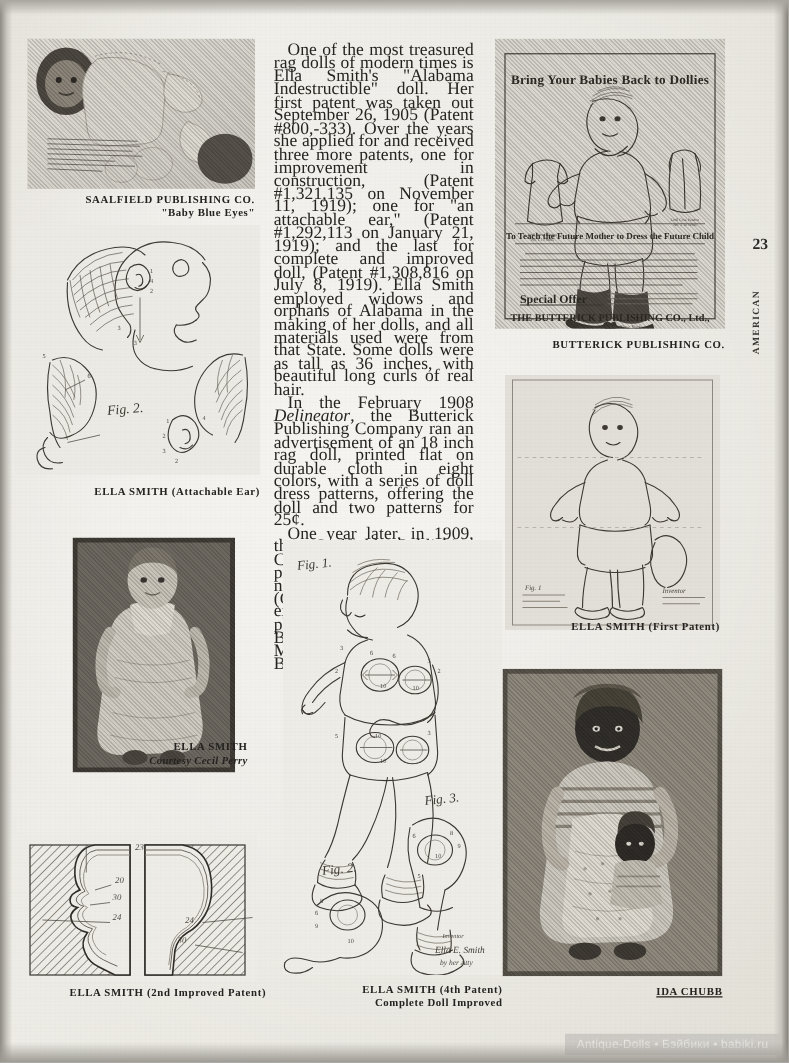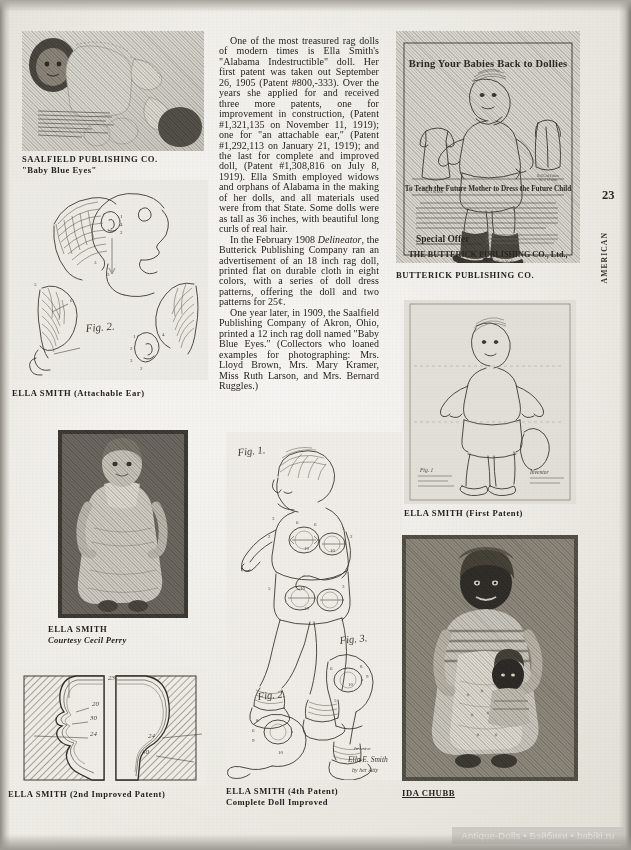--- a/index.html
+++ b/index.html
@@ -37,34 +37,34 @@
   .edge-l { left:0; top:0; width:10px; height:850px; background:linear-gradient(90deg,#8d8a84,#cac7c0 55%,rgba(230,227,220,0)); }
   .edge-r { right:0; top:0; width:12px; height:850px; background:linear-gradient(270deg,#7e7b75,#c6c3bc 50%,rgba(230,227,220,0)); }
   .edge-t { left:0; top:0; width:631px; height:12px; background:linear-gradient(180deg,#a9a69f,rgba(230,227,220,0)); }
   .edge-b { left:0; bottom:0; width:631px; height:16px; background:linear-gradient(0deg,#9d9a94,rgba(230,227,220,0)); }
 
   .blk { position: absolute; }
 
   
   #body-col {
     left: 219px; top: 36px; width: 160px;
-    font-size: 10px;
+    font-size: 14px;
     line-height: 10.45px;
     text-align: justify;
     color: #26231f;
     font-family: "Liberation Serif", serif;
     letter-spacing: .05px;
   }
   #body-col p { margin: 0; text-indent: 11px; }
   #body-col i { font-style: italic; }
 
   
   .cap {
     position: absolute;
-    text-align: left;
+    text-align: right;
     color: #242220;
     font-family: "Liberation Serif", serif;
     font-size: 8.6px;
     font-weight: bold;
     letter-spacing: .55px;
     line-height: 10.5px;
     white-space: nowrap;
   }
   .cap .sub { font-weight: bold; font-style: italic; letter-spacing: .25px; display:block; }
   .cap .sub2 { font-weight: bold; font-style: normal; letter-spacing: .5px; display:block; }
@@ -318,21 +318,21 @@
       <ellipse cx="71" cy="34" rx="2.6" ry="2.2" fill="#383430"></ellipse>
       <path d="M58 44 q6 4 12 0" stroke="#6d675e" stroke-width="1.2" fill="none"></path>
 
       <path d="M30 76 q-10 16 -6 38 q2 10 10 10" stroke="#bdb8ae" stroke-width="9" fill="none" stroke-linecap="round"></path>
       <path d="M98 76 q10 16 6 38 q-2 10 -10 10" stroke="#bdb8ae" stroke-width="9" fill="none" stroke-linecap="round"></path>
 
       <ellipse cx="50" cy="176" rx="10" ry="6" fill="#4a463f"></ellipse>
       <ellipse cx="80" cy="176" rx="10" ry="6" fill="#4a463f"></ellipse>
     </svg>
   </div>
-  <div class="cap" style="left:48px; top:624px; width:150px;">
+  <div class="cap" style="left:48px; top:592px; width:150px;">
     <span>ELLA SMITH</span>
     <span class="sub">Courtesy Cecil Perry</span>
   </div>
 
   <div class="plate" style="left:14px; top:668px; width:192px; height:118px;">
     <svg width="192" height="118" viewBox="0 0 192 118">
       <defs>
         <pattern id="hatch" width="5" height="5" patternUnits="userSpaceOnUse" patternTransform="rotate(45)">
           <line x1="0" y1="0" x2="0" y2="5" stroke="#5d5850" stroke-width="1"></line>
         </pattern>
@@ -675,21 +675,21 @@
         <line x1="14" y1="176" x2="48" y2="176"></line>
         <line x1="14" y1="181" x2="44" y2="181"></line>
         <line x1="14" y1="186" x2="50" y2="186"></line>
         <line x1="126" y1="178" x2="160" y2="178"></line>
         <line x1="126" y1="183" x2="156" y2="183"></line>
       </g>
       <text class="numlabel" x="16" y="172" style="font-size:5.5px; font-style:italic">Fig. 1</text>
       <text class="numlabel" x="126" y="174" style="font-size:5.5px; font-style:italic">Inventor</text>
     </svg>
   </div>
-  <div class="cap" style="left:404px; top:508px; width:172px;">
+  <div class="cap" style="left:404px; top:496px; width:172px;">
     <span>ELLA SMITH  (First Patent)</span>
   </div>
 
   <div class="photo halftone" style="left:402px; top:535px; width:176px; height:246px;">
     <svg width="176" height="246" viewBox="0 0 176 246">
       <rect width="176" height="246" fill="#575249"></rect>
       <rect x="4" y="4" width="168" height="238" fill="#8e887d"></rect>
 
       <ellipse cx="84" cy="48" rx="26" ry="27" fill="#312e2a"></ellipse>
       <path d="M58 44 q0 -30 26 -30 q28 0 28 30 q-6 -14 -28 -14 q-20 0 -26 14z" fill="#474339"></path>

